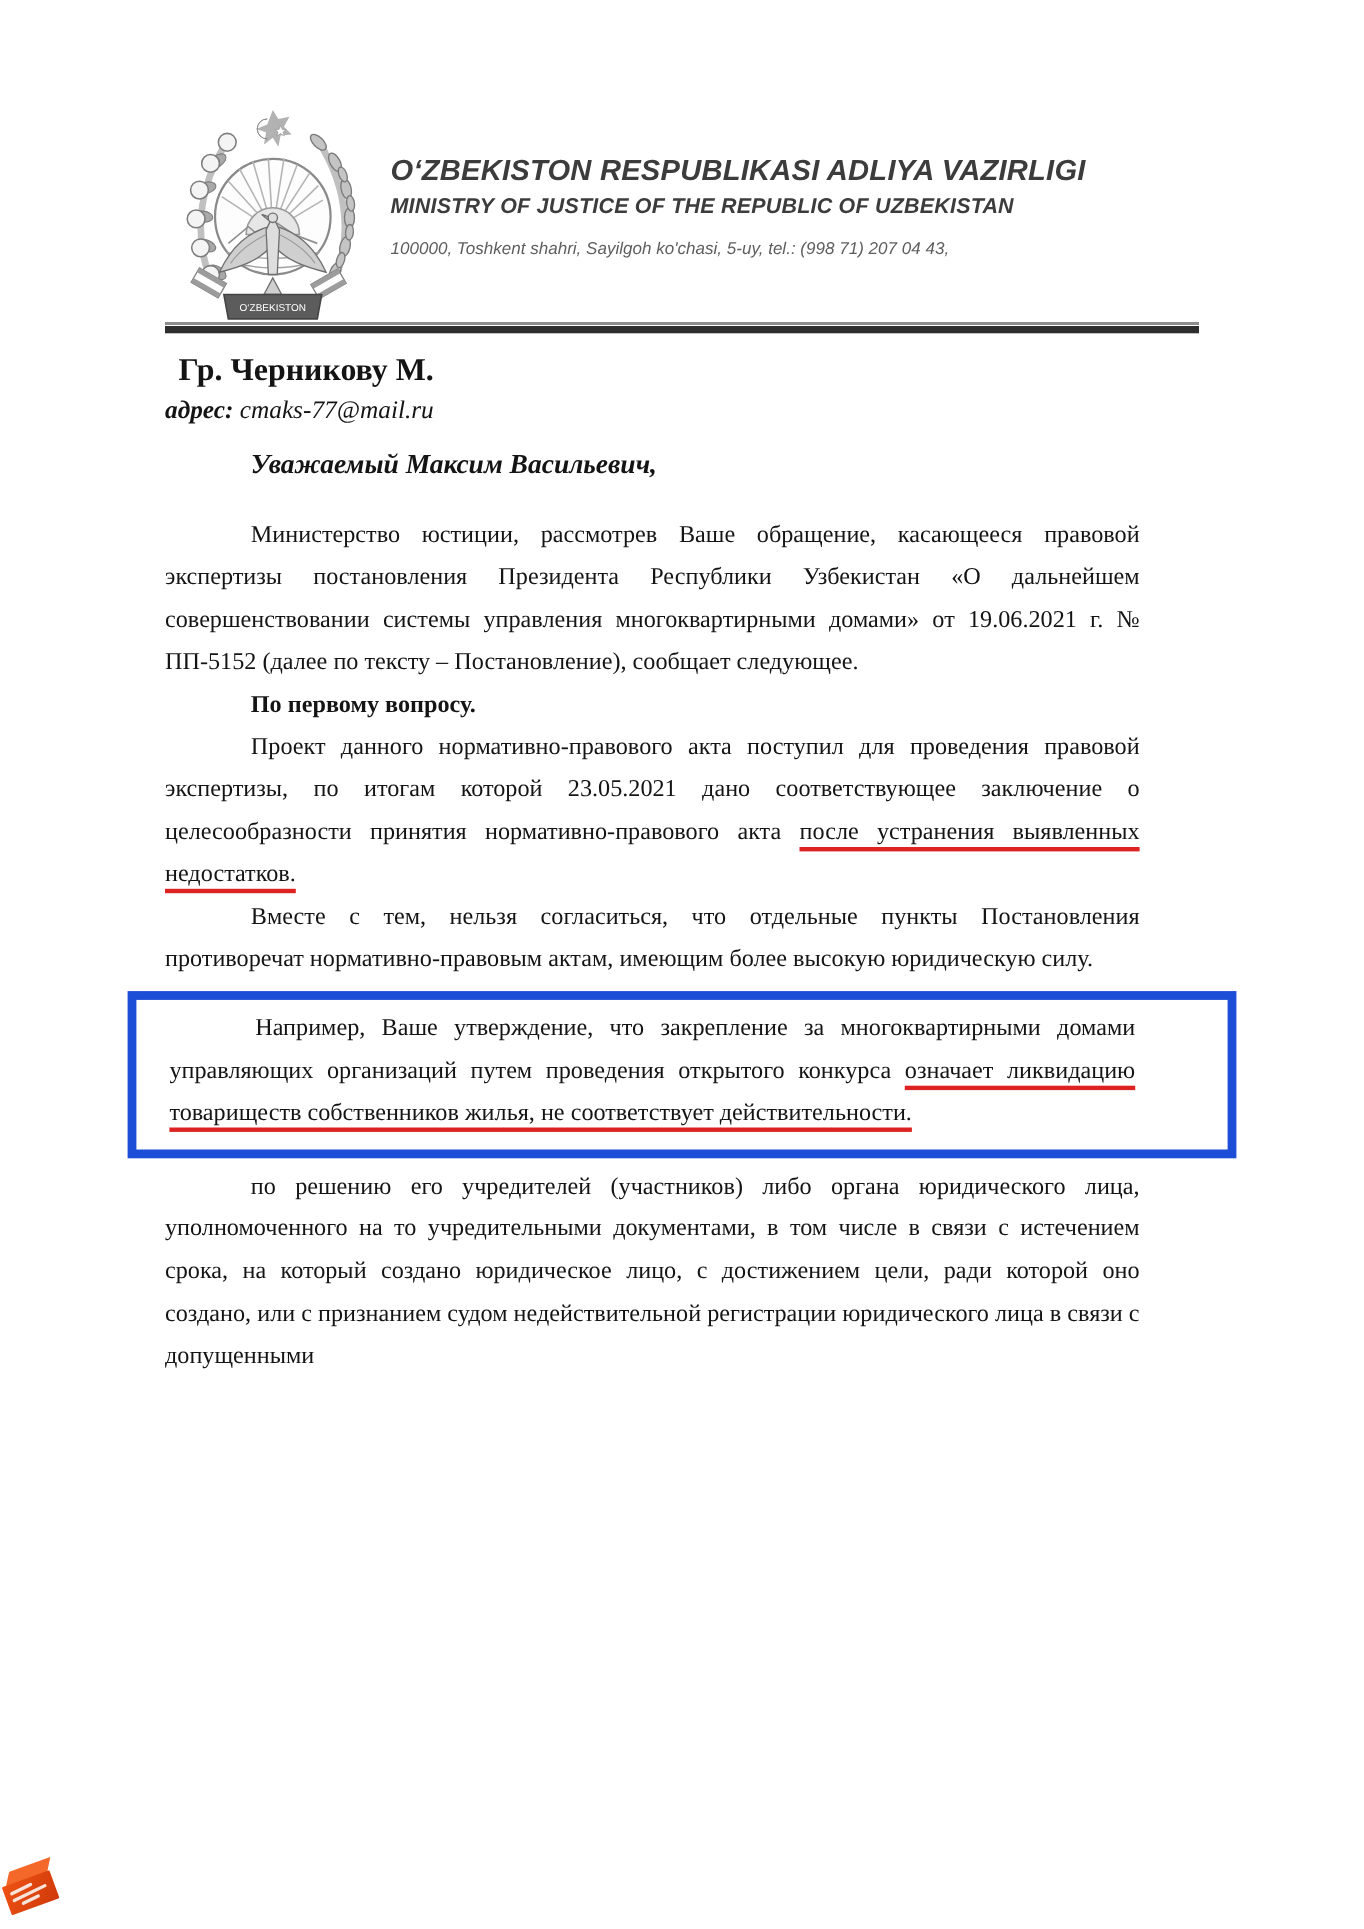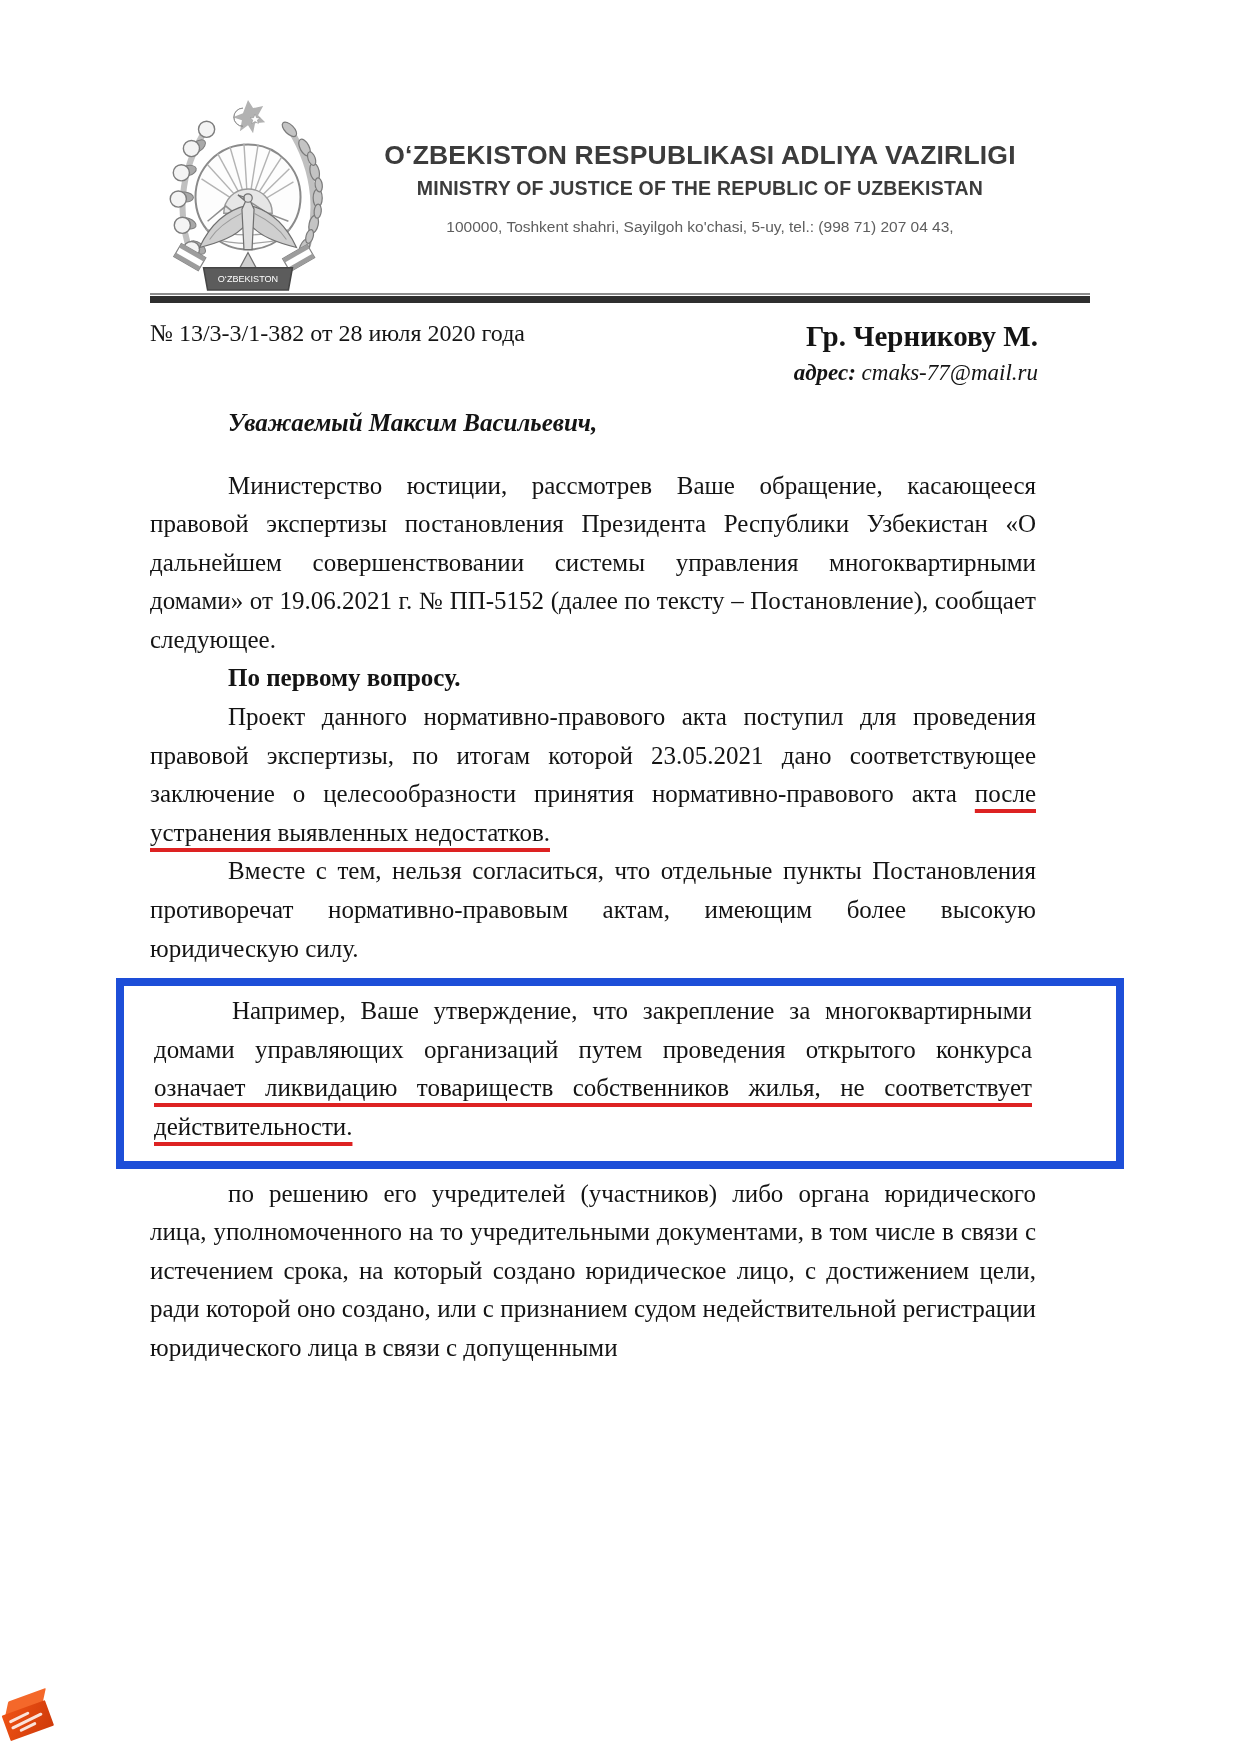--- a/index.html
+++ b/index.html
@@ -4,41 +4,42 @@
 <style>
   html,body{margin:0;padding:0;}
   body{
     width:1240px;height:1754px;background:#ffffff;position:relative;
     font-family:"Liberation Serif","DejaVu Serif",serif;color:#141414;
     overflow:hidden;
   }
   
   .emblem{position:absolute;left:160px;top:96px;width:176px;height:200px;}
   .header-text{
-    position:absolute;left:345px;top:140px;width:710px;text-align:center;
+    position:absolute;left:355px;top:140px;width:710px;text-align:left;
     font-family:"Liberation Sans","DejaVu Sans",sans-serif;
+    font-style:italic;
   }
   .org-title{font-size:26.5px;font-weight:bold;color:#3c3c3c;letter-spacing:.2px;line-height:1.15;}
   .org-subtitle{font-size:19.5px;font-weight:bold;color:#3c3c3c;margin-top:7px;letter-spacing:.2px;}
   .org-address{font-size:15.5px;color:#5e5e5e;margin-top:15px;line-height:1.55;}
   .header-rule{
     position:absolute;left:150px;top:292px;width:940px;height:11px;
     background:linear-gradient(#ffffff 0 1px,#8d8d8d 1px 3px,#ffffff 3px 4px,#2e2e2e 4px 11px);
   }
   
   .meta-row{position:absolute;left:150px;top:316px;width:888px;display:flex;justify-content:space-between;align-items:flex-start;}
   .ref-number{font-size:24px;white-space:nowrap;padding-top:4px;}
   .addressee{text-align:right;line-height:1.4;}
   .addressee-name{font-weight:bold;font-size:29px;}
   .addressee-email-line{font-style:italic;font-size:23px;}
   .addressee-label{font-weight:bold;}
   
   .letter-body{position:absolute;left:150px;top:382px;width:886px;margin-top:22px;}
   .salutation{font-weight:bold;font-style:italic;font-size:25px;text-indent:78px;margin:0 0 24px 0;line-height:38.5px;}
-  .para{margin:0;font-size:25px;line-height:38.6px;text-align:justify;text-indent:78px;}
+  .para{margin:0;font-size:22px;line-height:38.6px;text-align:justify;text-indent:78px;}
   .seg-bold{font-weight:bold;}
   .seg-redline{
     text-decoration:underline;
     text-decoration-color:#dd2222;
     text-decoration-thickness:3.5px;
     text-underline-offset:7px;
     text-decoration-skip-ink:none;
   }
   .red-box{
     border:8px solid #1d4ed8;
@@ -146,21 +147,20 @@
   <div class="org-title">O‘ZBEKISTON RESPUBLIKASI ADLIYA VAZIRLIGI</div>
   <div class="org-subtitle">MINISTRY OF JUSTICE OF THE REPUBLIC OF UZBEKISTAN</div>
   <div class="org-address">
     <div>100000, Toshkent shahri, Sayilgoh ko'chasi, 5-uy, tel.: (998 71) 207 04 43,</div>
   </div>
 </div>
 
 <div class="header-rule"></div>
 
 <div class="meta-row">
-  <div class="ref-number">№ 13/3-3/1-382 от 28 июля 2020 года</div>
   <div class="addressee">
     <div class="addressee-name">Гр. Черникову М.</div>
     <div class="addressee-email-line">
       <span class="addressee-label">адрес:</span>
       <span>cmaks-77@mail.ru</span>
     </div>
   </div>
 </div>
 
 <div class="letter-body">

